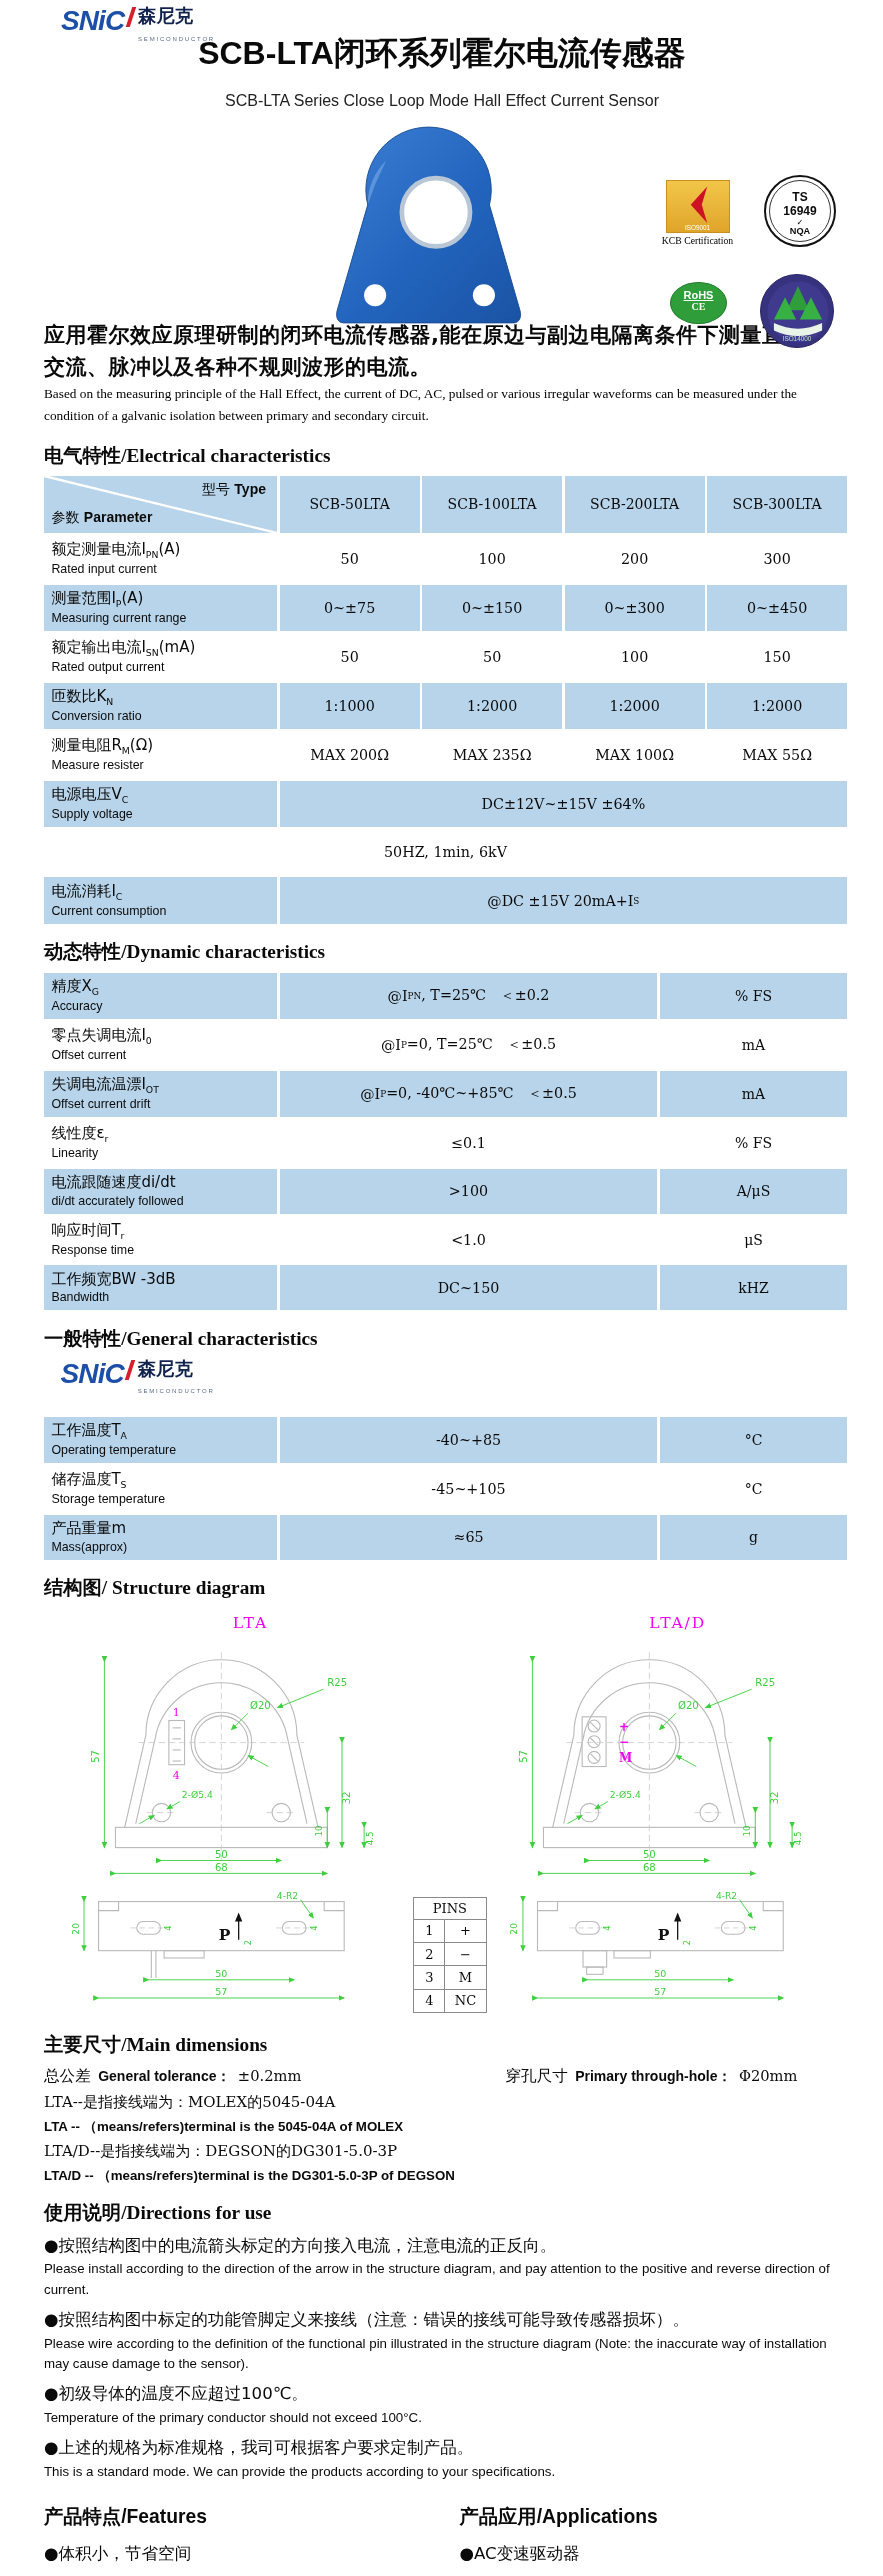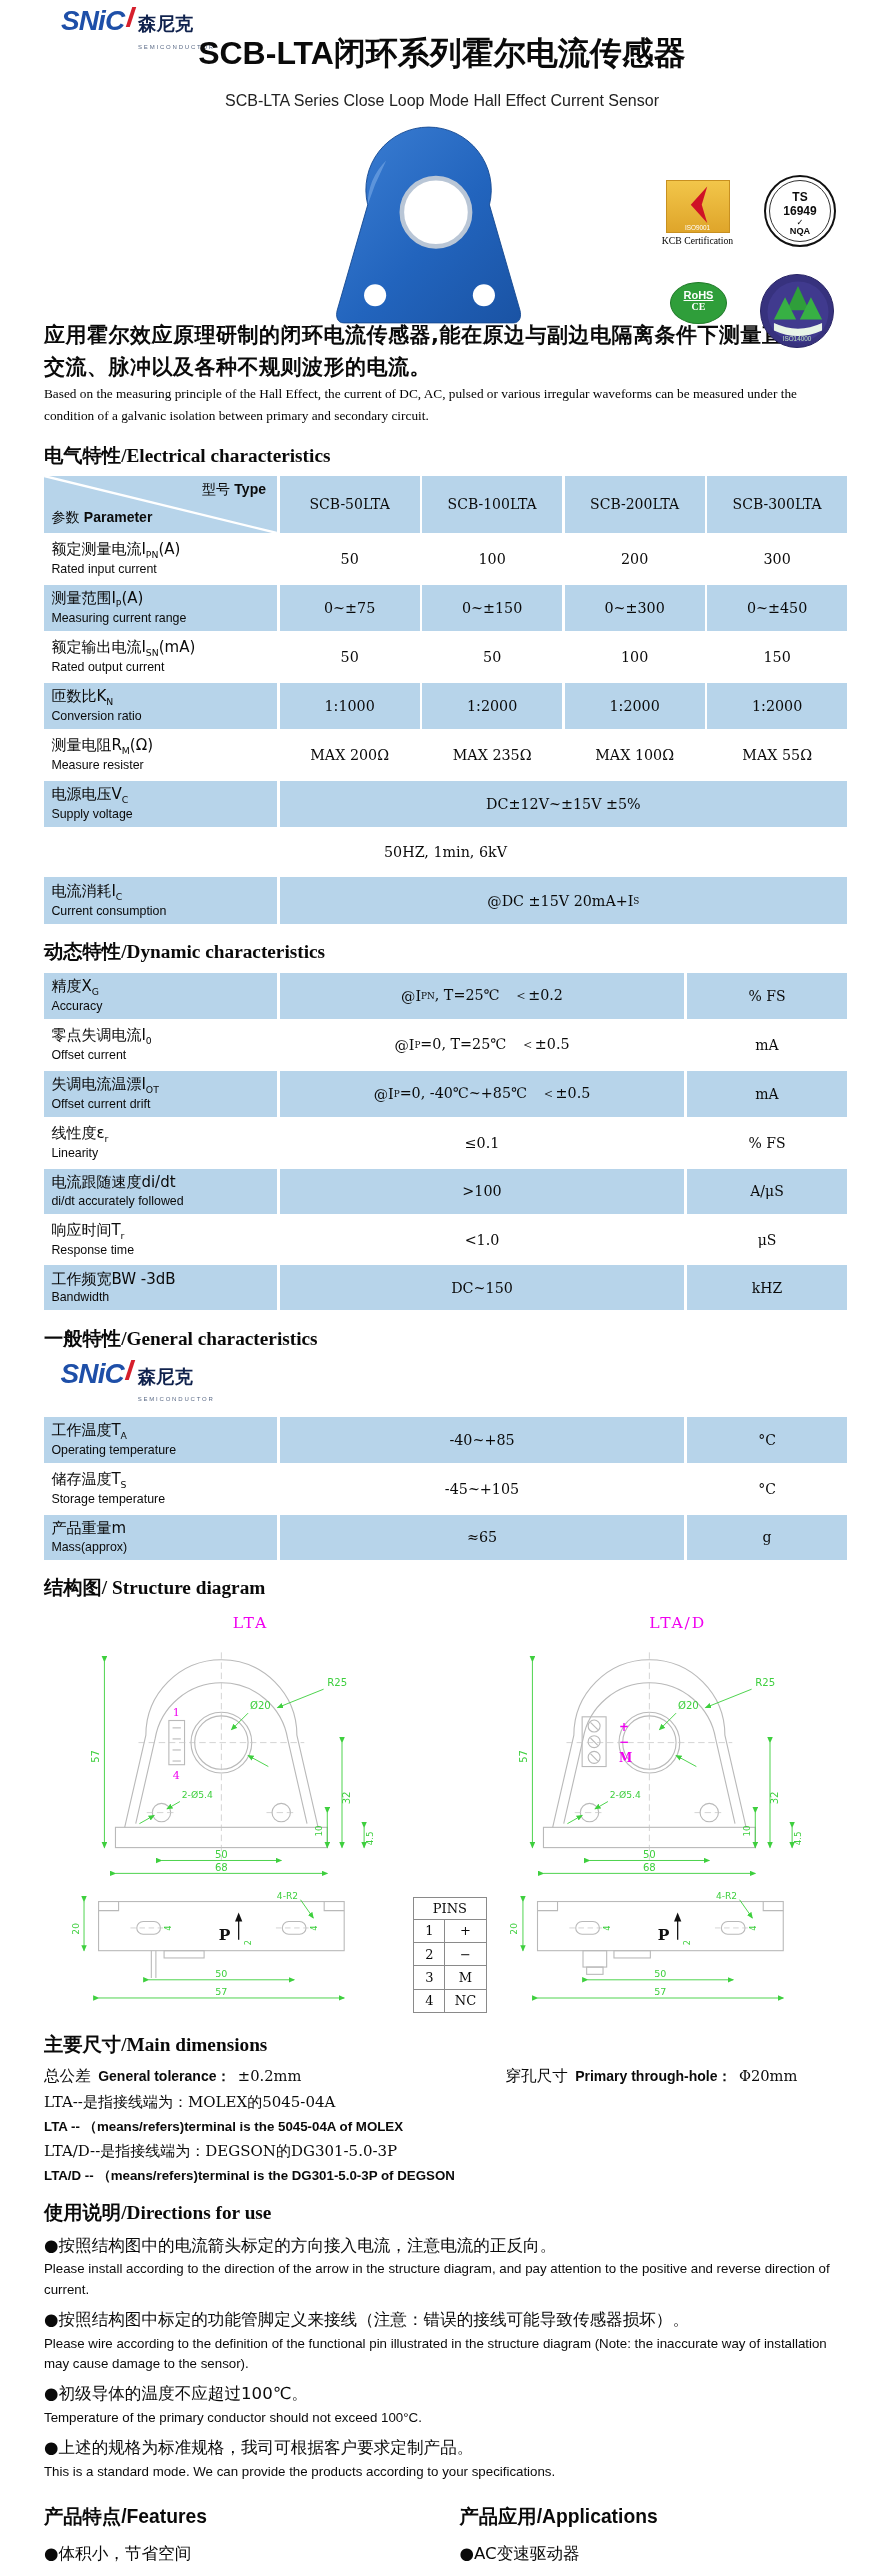--- a/index.html
+++ b/index.html
@@ -15,21 +15,21 @@
   .page{width:884px;min-height:2576px;position:relative;background:#fff;}
 
   
   .top{position:relative;height:320px;}
   .logo{position:absolute;display:flex;align-items:flex-start;gap:3.7px;}
   .logo-main{top:7.4px;left:61px;}
   .logo-snic{font-family:"Liberation Sans",sans-serif;font-style:italic;font-weight:bold;
              font-size:28px;color:#1e4fa8;letter-spacing:-0.9px;line-height:1;}
   .logo-slash{display:inline-block;width:3.7px;height:20px;background:#d61f2c;transform:skewX(-18deg);
               margin:0 1.8px 0 0.9px;vertical-align:middle;}
-  .logo-cnwrap{display:flex;flex-direction:column;line-height:1;margin-top:8px;gap:8px;}
+  .logo-cnwrap{display:flex;flex-direction:column;line-height:1;margin-top:0;gap:8px;}
   .logo-cn{font-size:18.4px;font-weight:bold;color:#10224d;}
   .logo-sub{font-size:6px;letter-spacing:1.8px;color:#5a6a86;margin-top:1.8px;
             font-family:"Liberation Sans",sans-serif;}
   .doc-title{position:absolute;top:32px;left:0;width:100%;text-align:center;
              font-family:"Liberation Sans",sans-serif;font-weight:bold;font-size:32px;letter-spacing:0;}
   .doc-subtitle{position:absolute;top:92px;left:0;width:100%;text-align:center;
              font-family:"Liberation Sans",sans-serif;font-size:16px;color:#222;}
   .product-art{position:absolute;left:329px;top:120px;}
 
   .badge{position:absolute;}
@@ -80,21 +80,21 @@
          font-family:"DejaVu Serif",serif;font-size:14px;}
   .trow{display:flex;gap:2.8px;margin-bottom:2.8px;}
   .trow>div{background:#fff;}
   .trow.shade>div{background:var(--blue);}
   .tlabel{width:233px;min-height:45px;padding:4.6px 3.7px 4.6px 7.4px;display:flex;
           flex-direction:column;justify-content:space-between;}
   .lzh{font-size:15px;line-height:1.25;}
   .len{font-size:12.4px;font-family:"Liberation Sans",sans-serif;line-height:1.25;margin-top:0.9px;}
   .tval{flex:1;display:flex;align-items:center;justify-content:center;
         font-family:"DejaVu Serif",serif;font-size:14.3px;min-height:45px;text-align:center;}
-  .tunit{width:160px;display:flex;align-items:center;justify-content:center;
+  .tunit{width:187px;display:flex;align-items:center;justify-content:center;
         font-family:"DejaVu Serif",serif;font-size:14px;min-height:45px;}
   .logo-mid{position:relative;height:48px;margin:5.5px 0 9.2px 16.6px;}
 
   
   .diagrams{display:flex;justify-content:space-between;padding:0 7.4px;}
   .diag{margin:0;text-align:center;}
   .diag-title{font-family:"DejaVu Serif",serif;font-size:15.6px;letter-spacing:1.8px;margin:5.5px 0 0 37px;}
   .sideviews{display:flex;align-items:flex-start;gap:5.5px;margin-top:5.5px;}
   .pins-table{width:74px;border:0.9px solid #8a8a8a;font-family:"DejaVu Serif",serif;
               margin-top:9.2px;background:#fff;}
@@ -272,21 +272,21 @@
             <div class="tval">MAX 200Ω</div>
             <div class="tval">MAX 235Ω</div>
             <div class="tval">MAX 100Ω</div>
             <div class="tval">MAX 55Ω</div>
           </div>
           <div class="trow shade">
             <div class="tlabel">
               <div class="lzh">电源电压V<sub>C</sub></div>
               <div class="len">Supply voltage</div>
             </div>
-            <div class="tval">DC±12V~±15V ±5%</div>
+            <div class="tval">DC±12V~±15V ±64%</div>
           </div>
           <div class="trow">
             <div class="tval">50HZ, 1min, 6kV</div>
           </div>
           <div class="trow shade">
             <div class="tlabel">
               <div class="lzh">电流消耗I<sub>C</sub></div>
               <div class="len">Current consumption</div>
             </div>
             <div class="tval">@DC ±15V  20mA+I<sub>S</sub></div>

